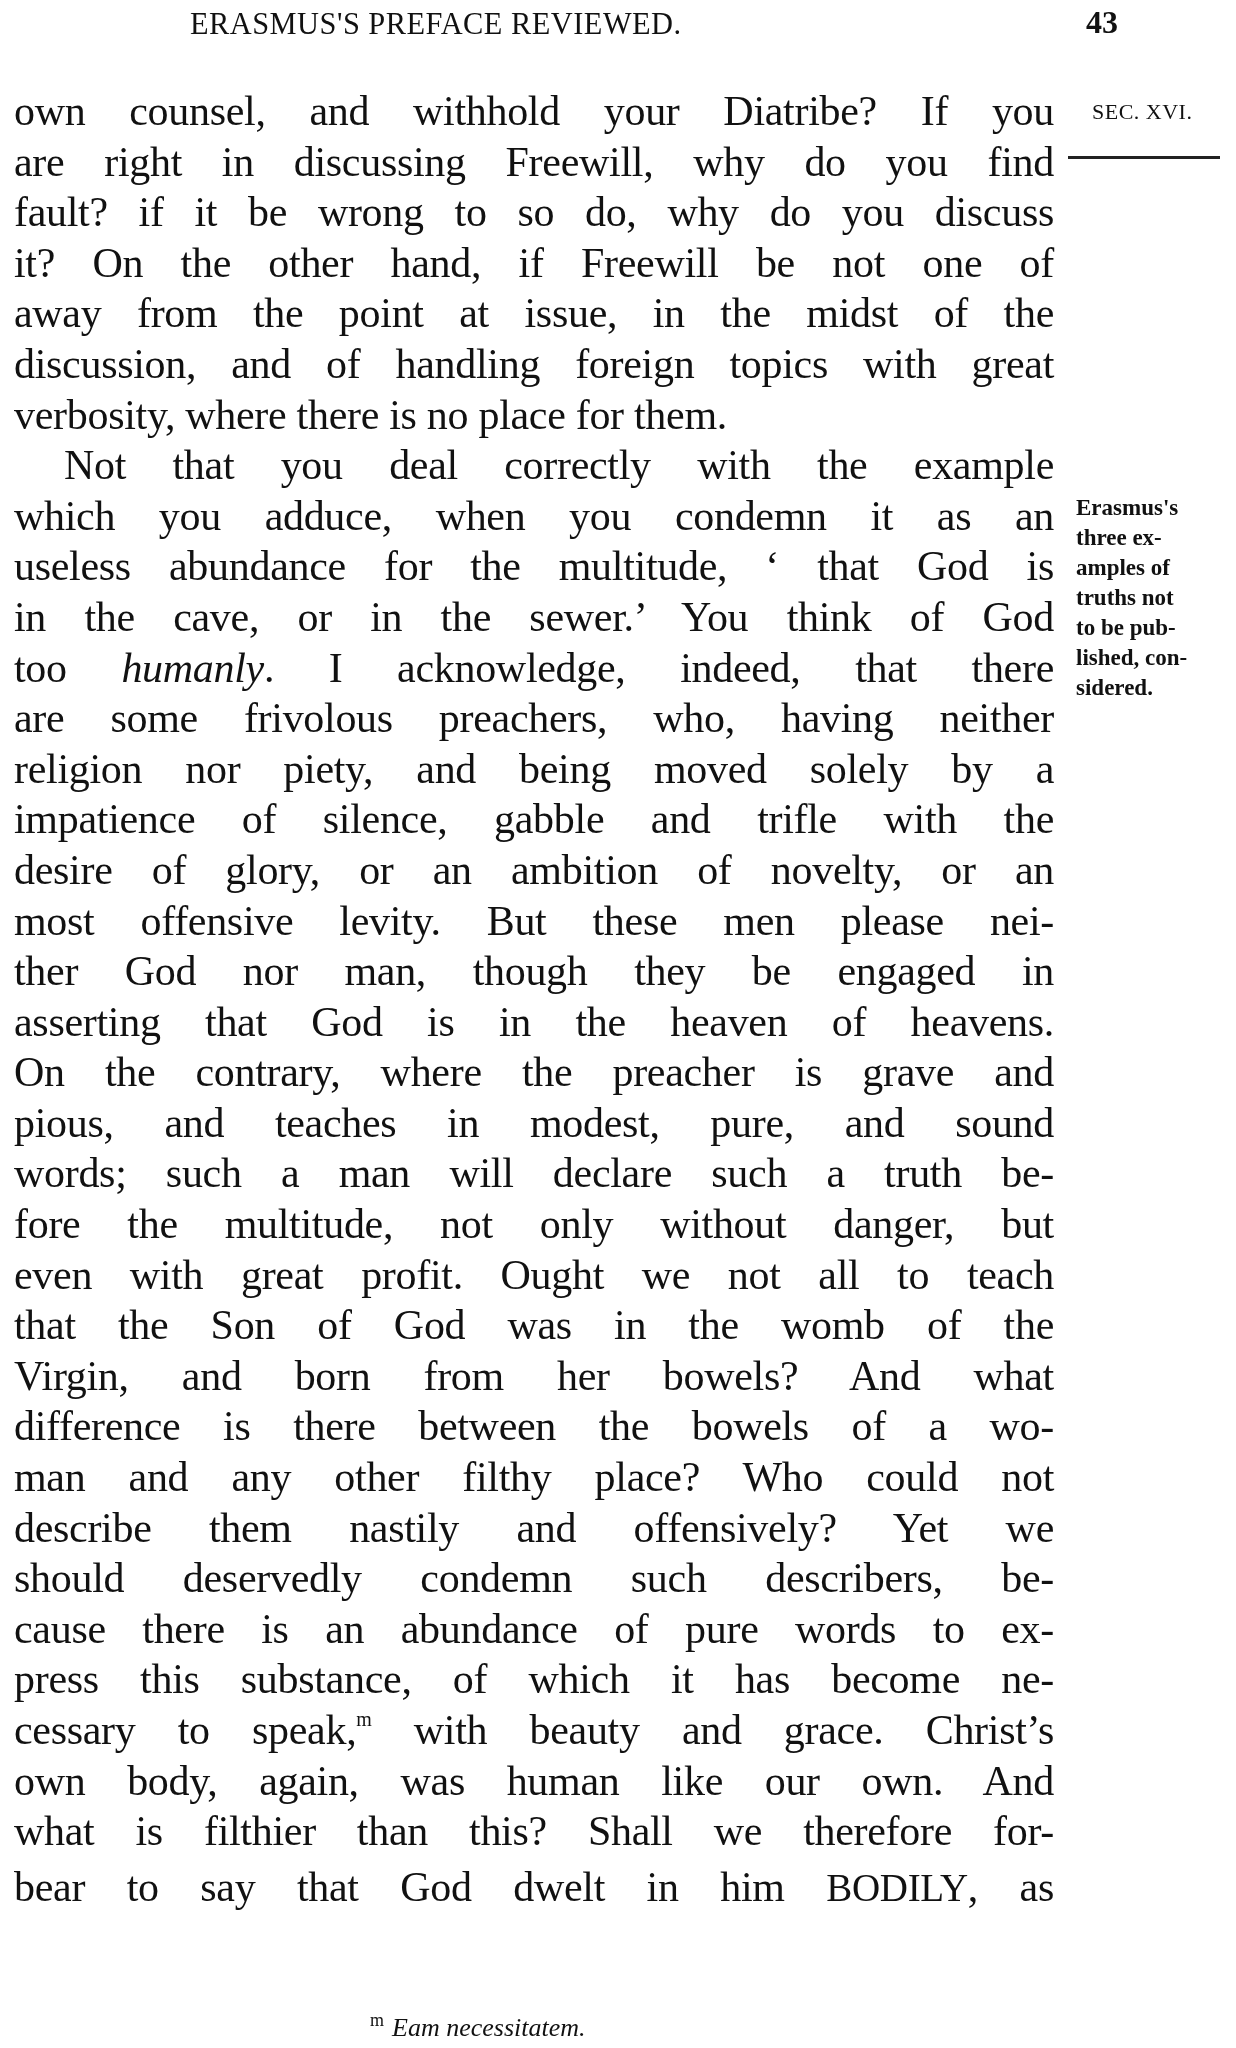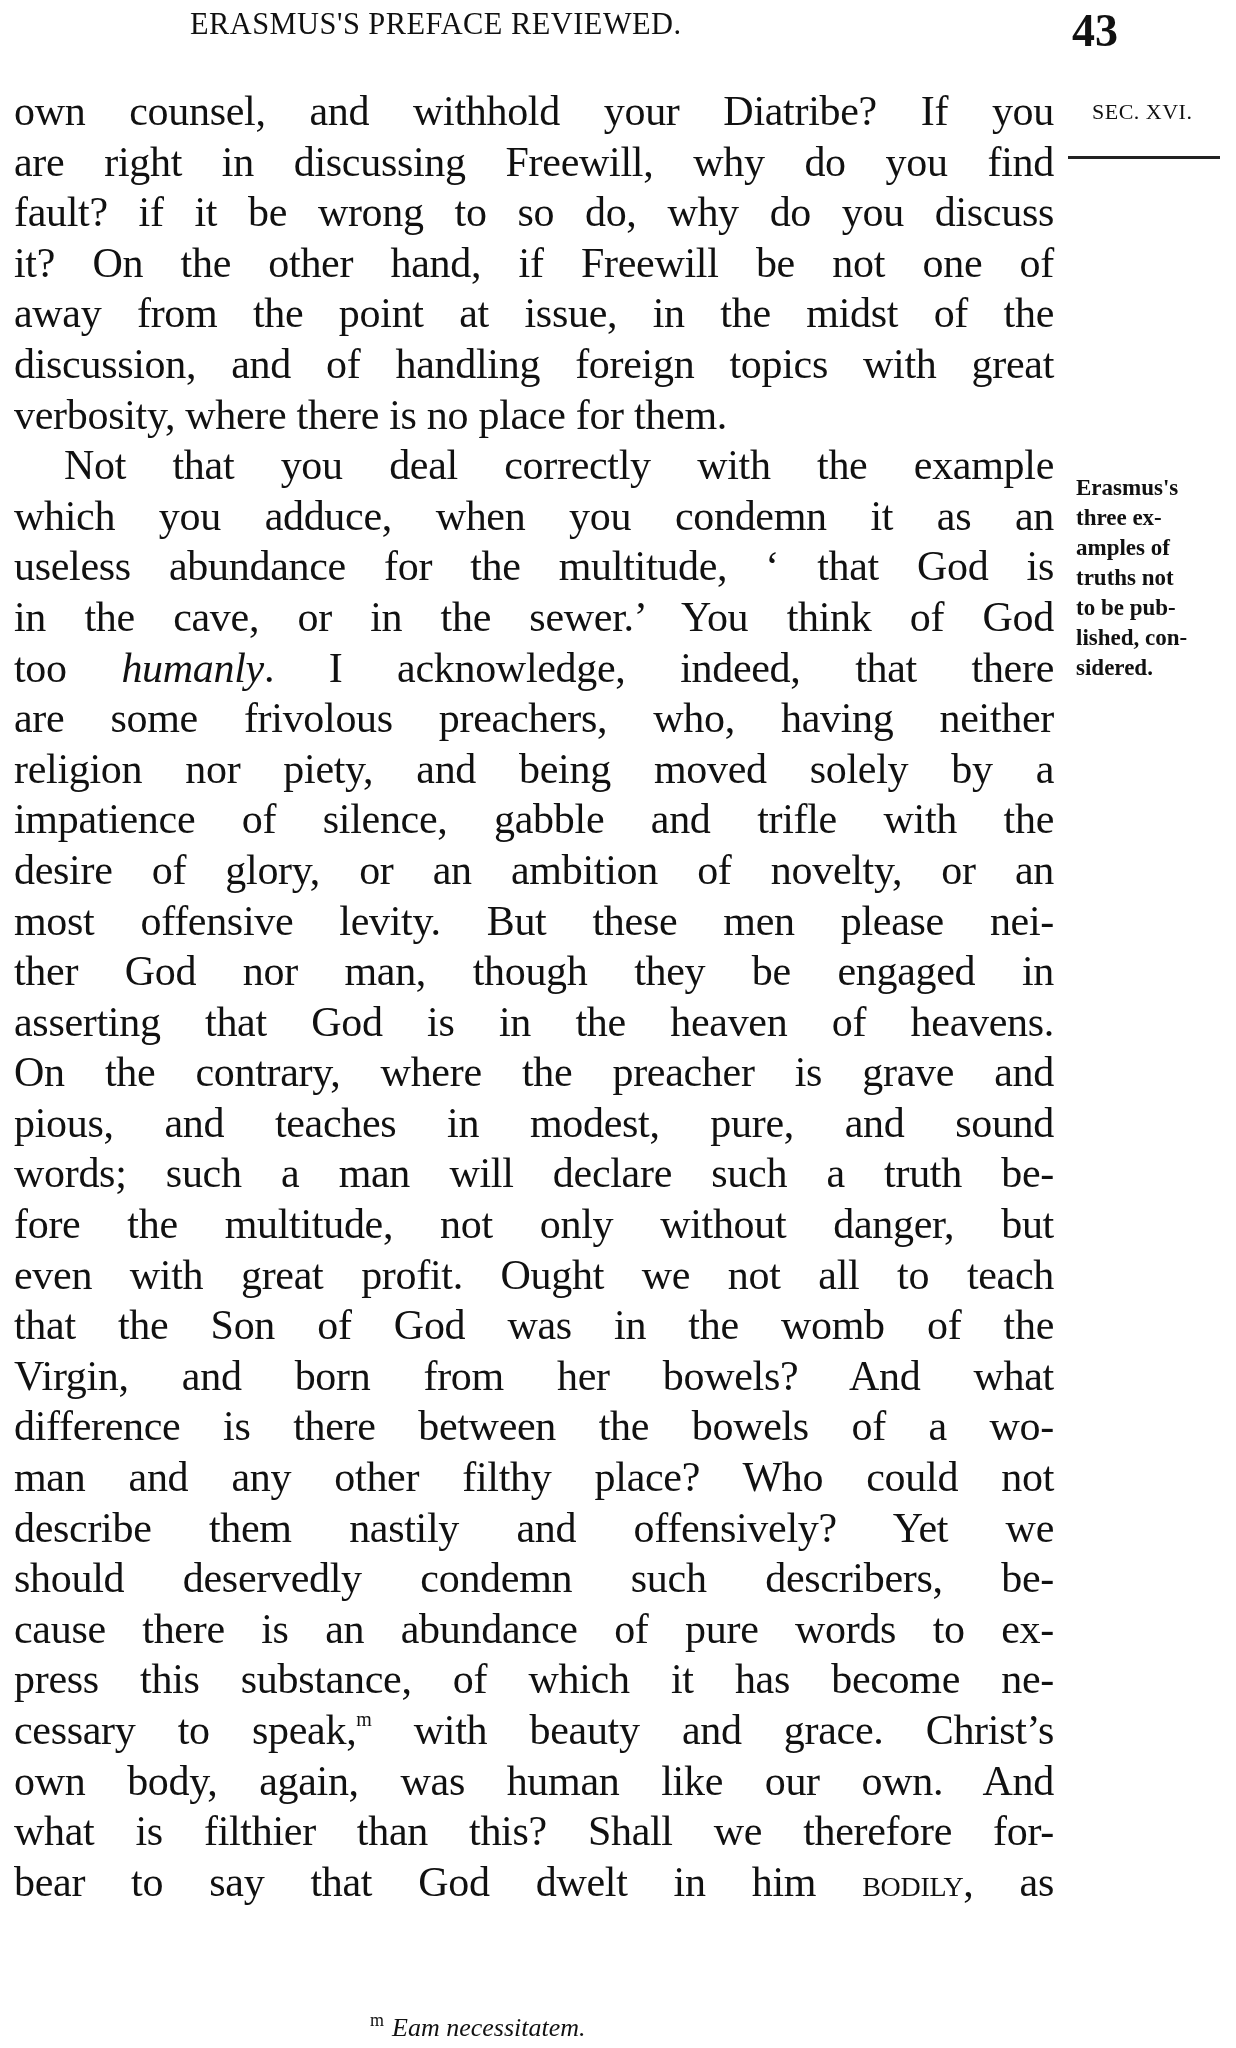--- a/index.html
+++ b/index.html
@@ -28,21 +28,21 @@
     top: 0;
     font-size: 31px;
     letter-spacing: 0.5px;
     transform: scaleX(0.98);
     transform-origin: left top;
   }
   .page-number {
     position: absolute;
     right: 14px;
     top: -2px;
-    font-size: 46px;
+    font-size: 32px;
     font-weight: bold;
   }
   .body-text {
     position: absolute;
     left: 14px;
     top: 86px;
     width: 1040px;
   }
   .line {
     height: 50.6px;
@@ -57,21 +57,21 @@
     text-align-last: left;
   }
   .line.indent {
     padding-left: 50px;
   }
   .line em {
     font-style: italic;
   }
   .sc {
     font-variant: small-caps;
-    font-size: 40px;
+    font-size: 56px;
   }
   sup.fn {
     font-size: 20px;
     vertical-align: 18px;
     line-height: 0;
   }
   .margin-sec {
     position: absolute;
     left: 1092px;
     top: 92px;
@@ -85,21 +85,21 @@
     position: absolute;
     left: 1068px;
     top: 156px;
     width: 152px;
     height: 3px;
     background: #222222;
   }
   .margin-note {
     position: absolute;
     left: 1076px;
-    top: 473px;
+    top: 493px;
     width: 160px;
     font-size: 23px;
     font-weight: bold;
     line-height: 30px;
   }
   .margin-note div {
     white-space: nowrap;
   }
   .footnote {
     position: absolute;

